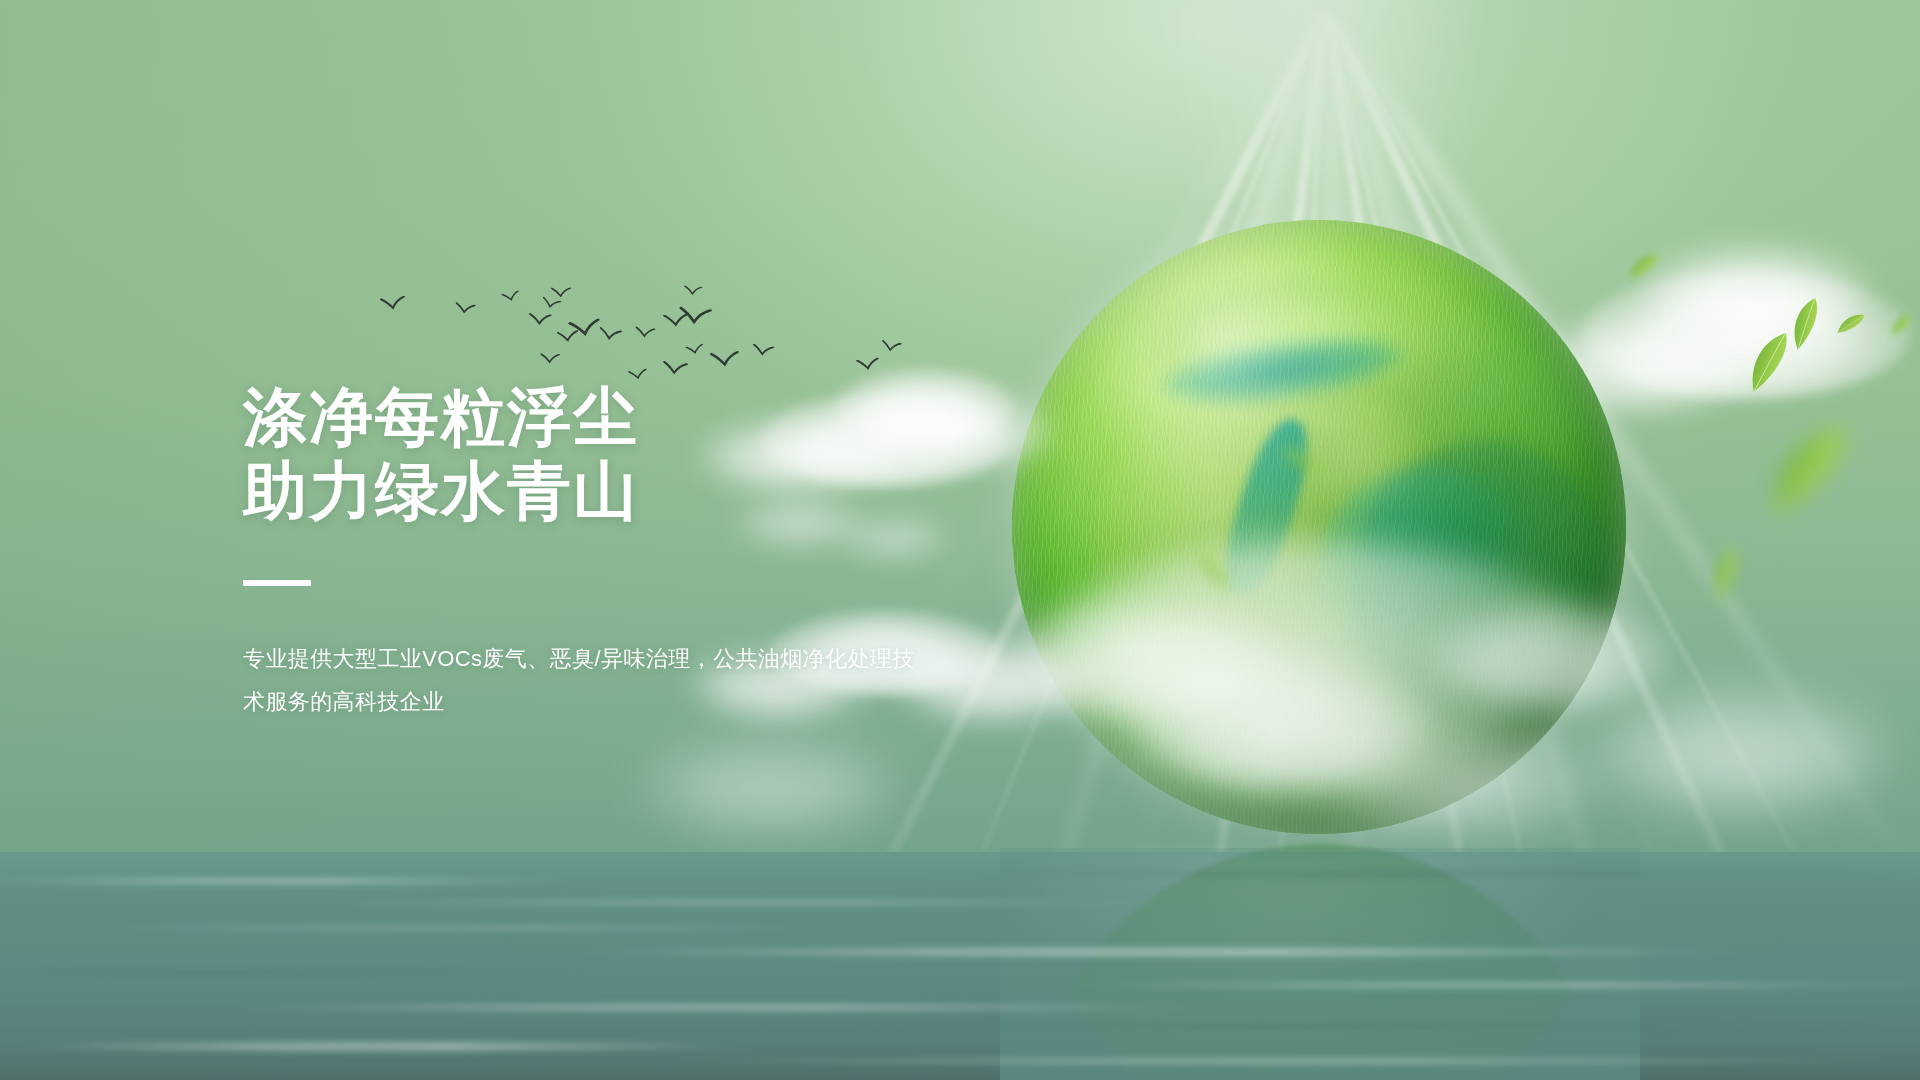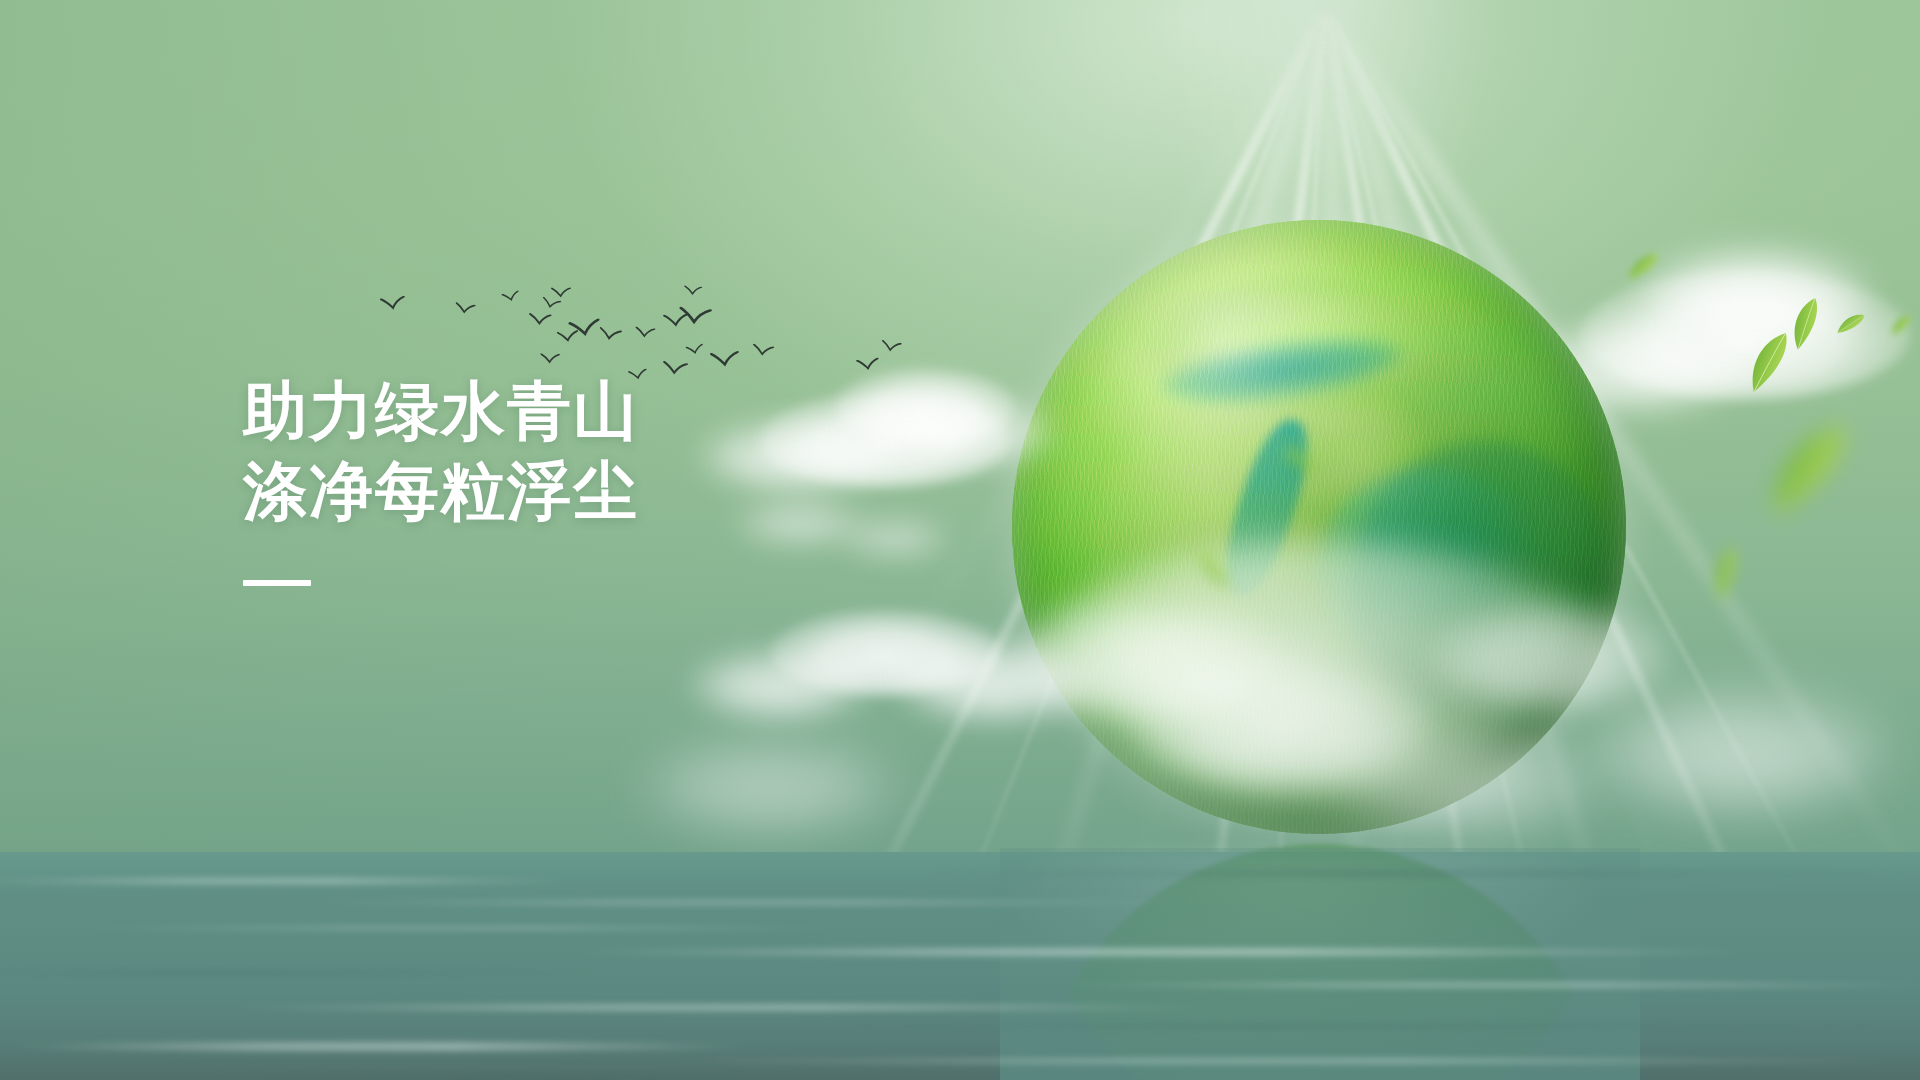--- a/index.html
+++ b/index.html
@@ -593,18 +593,19 @@
               <stop offset="100%" stop-color="#5fa62c"></stop>
             </linearGradient>
           </defs>
           <path d="M2 22 C18 2, 56 -4, 98 6 C74 34, 34 44, 2 22 Z" fill="url(#lg52)"></path>
           <path d="M3 22 C32 18, 66 12, 97 6" stroke="#e6f5b8" stroke-width="1.3" fill="none" opacity="0.8"></path>
         </svg>
       </div>
     </div>
 
   <div class="copy">
+    <h1 class="headline headline-2">涤净每粒浮尘</h1>
     <h1 class="headline">助力绿水青山</h1>
-    <h1 class="headline headline-2">涤净每粒浮尘</h1>
     <div class="divider"></div>
+    <p class="subcopy">专业提供大型工业VOCs废气、恶臭/异味治理，公共油烟净化处理技术服务的高科技企业</p>
   </div>
 
 </div>
 
 </body></html>

